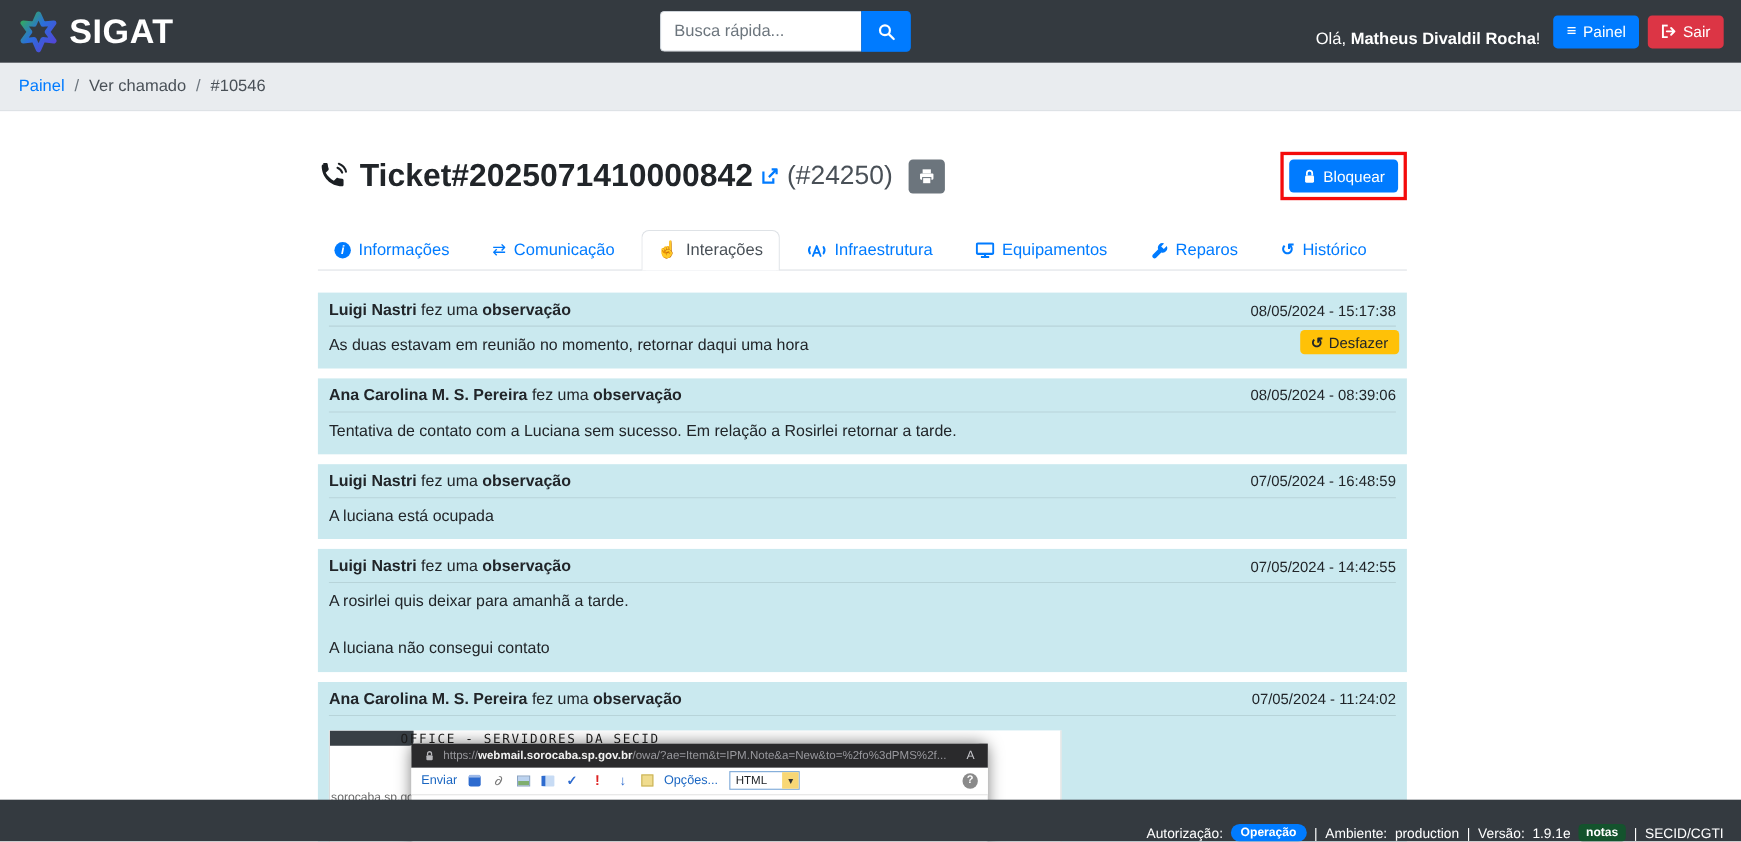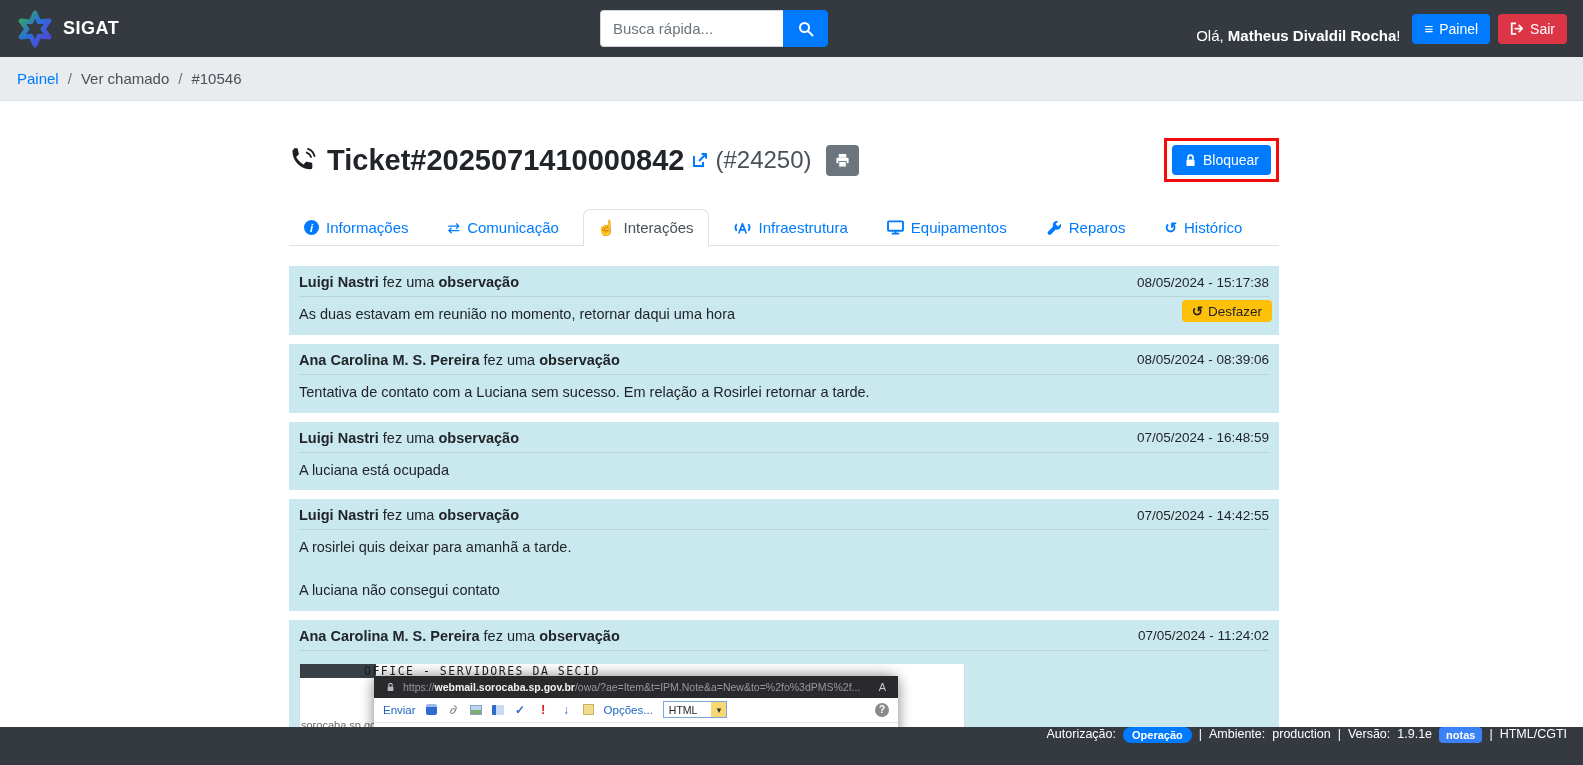--- a/index.html
+++ b/index.html
@@ -9,21 +9,21 @@
     background:#fff; font-family:"Liberation Sans",sans-serif; color:#212529;
   }
   .b { font-weight:bold; }
 
   
   .navbar {
     position:relative; height:57px; background:#343a40;
     display:flex; align-items:center; padding:0 16px; color:#fff;
   }
   .brand { display:flex; align-items:center; gap:9px; }
-  .brand-name { font-size:18px; font-weight:bold; letter-spacing:.5px; }
+  .brand-name { font-size:31px; font-weight:bold; letter-spacing:.5px; }
   .searchbox { position:absolute; left:600px; top:10px; display:flex; height:37px; }
   .searchbox input {
     width:183px; height:37px; border:1px solid #ced4da; border-right:none;
     border-radius:4px 0 0 4px; padding:0 12px; font-size:15px; outline:none;
     font-family:"Liberation Sans",sans-serif;
   }
   .searchbox input::placeholder { color:#6c757d; }
   .search-btn {
     width:45px; height:37px; background:#007bff; border:1px solid #007bff;
     border-radius:0 4px 4px 0; display:flex; align-items:center; justify-content:center; cursor:pointer;
@@ -122,24 +122,24 @@
                  font-size:10.5px; }
   .html-select .val { padding:0 14px 0 5px; }
   .html-select .arrow { width:15px; height:100%; background:#f8d775; display:inline-flex;
                         align-items:center; justify-content:center; font-size:9px; color:#333; }
   .help-ico { margin-left:auto; width:14px; height:14px; border-radius:50%; background:#8a8a8a;
               color:#fff; font-size:10px; font-weight:bold; display:inline-flex;
               align-items:center; justify-content:center; }
 
   
   .footer { position:absolute; left:0; bottom:0; width:100%; height:38px; background:#343a40;
-            color:#fff; display:flex; align-items:flex-start; justify-content:flex-end; gap:7px;
+            color:#fff; display:flex; align-items:flex-end; justify-content:flex-end; gap:7px;
             padding:0 16px; font-size:12.5px; z-index:10; }
   .badge-blue { background:#007bff; border-radius:10px; padding:2px 9px; font-size:11px; font-weight:bold; }
-  .badge-gray { background:#3b82f6; border-radius:4px; padding:2px 7px; font-size:11px; font-weight:bold; }
+  .badge-gray { background:#14532d; border-radius:4px; padding:2px 7px; font-size:11px; font-weight:bold; }
 
   svg { display:block; }
 </style>
 </head>
 <body>
 
 <div class="navbar">
   <div class="brand">
     <span>
       <svg width="38" height="38" viewBox="0 0 40 40">
@@ -404,14 +404,14 @@
   <span>Autorização:</span>
   <span class="badge-blue">Operação</span>
   <span>|</span>
   <span>Ambiente:</span>
   <span>production</span>
   <span>|</span>
   <span>Versão:</span>
   <span>1.9.1e</span>
   <span class="badge-gray">notas</span>
   <span>|</span>
-  <span>HTML/CGTI</span>
+  <span>SECID/CGTI</span>
 </div>
 
 </body></html>

